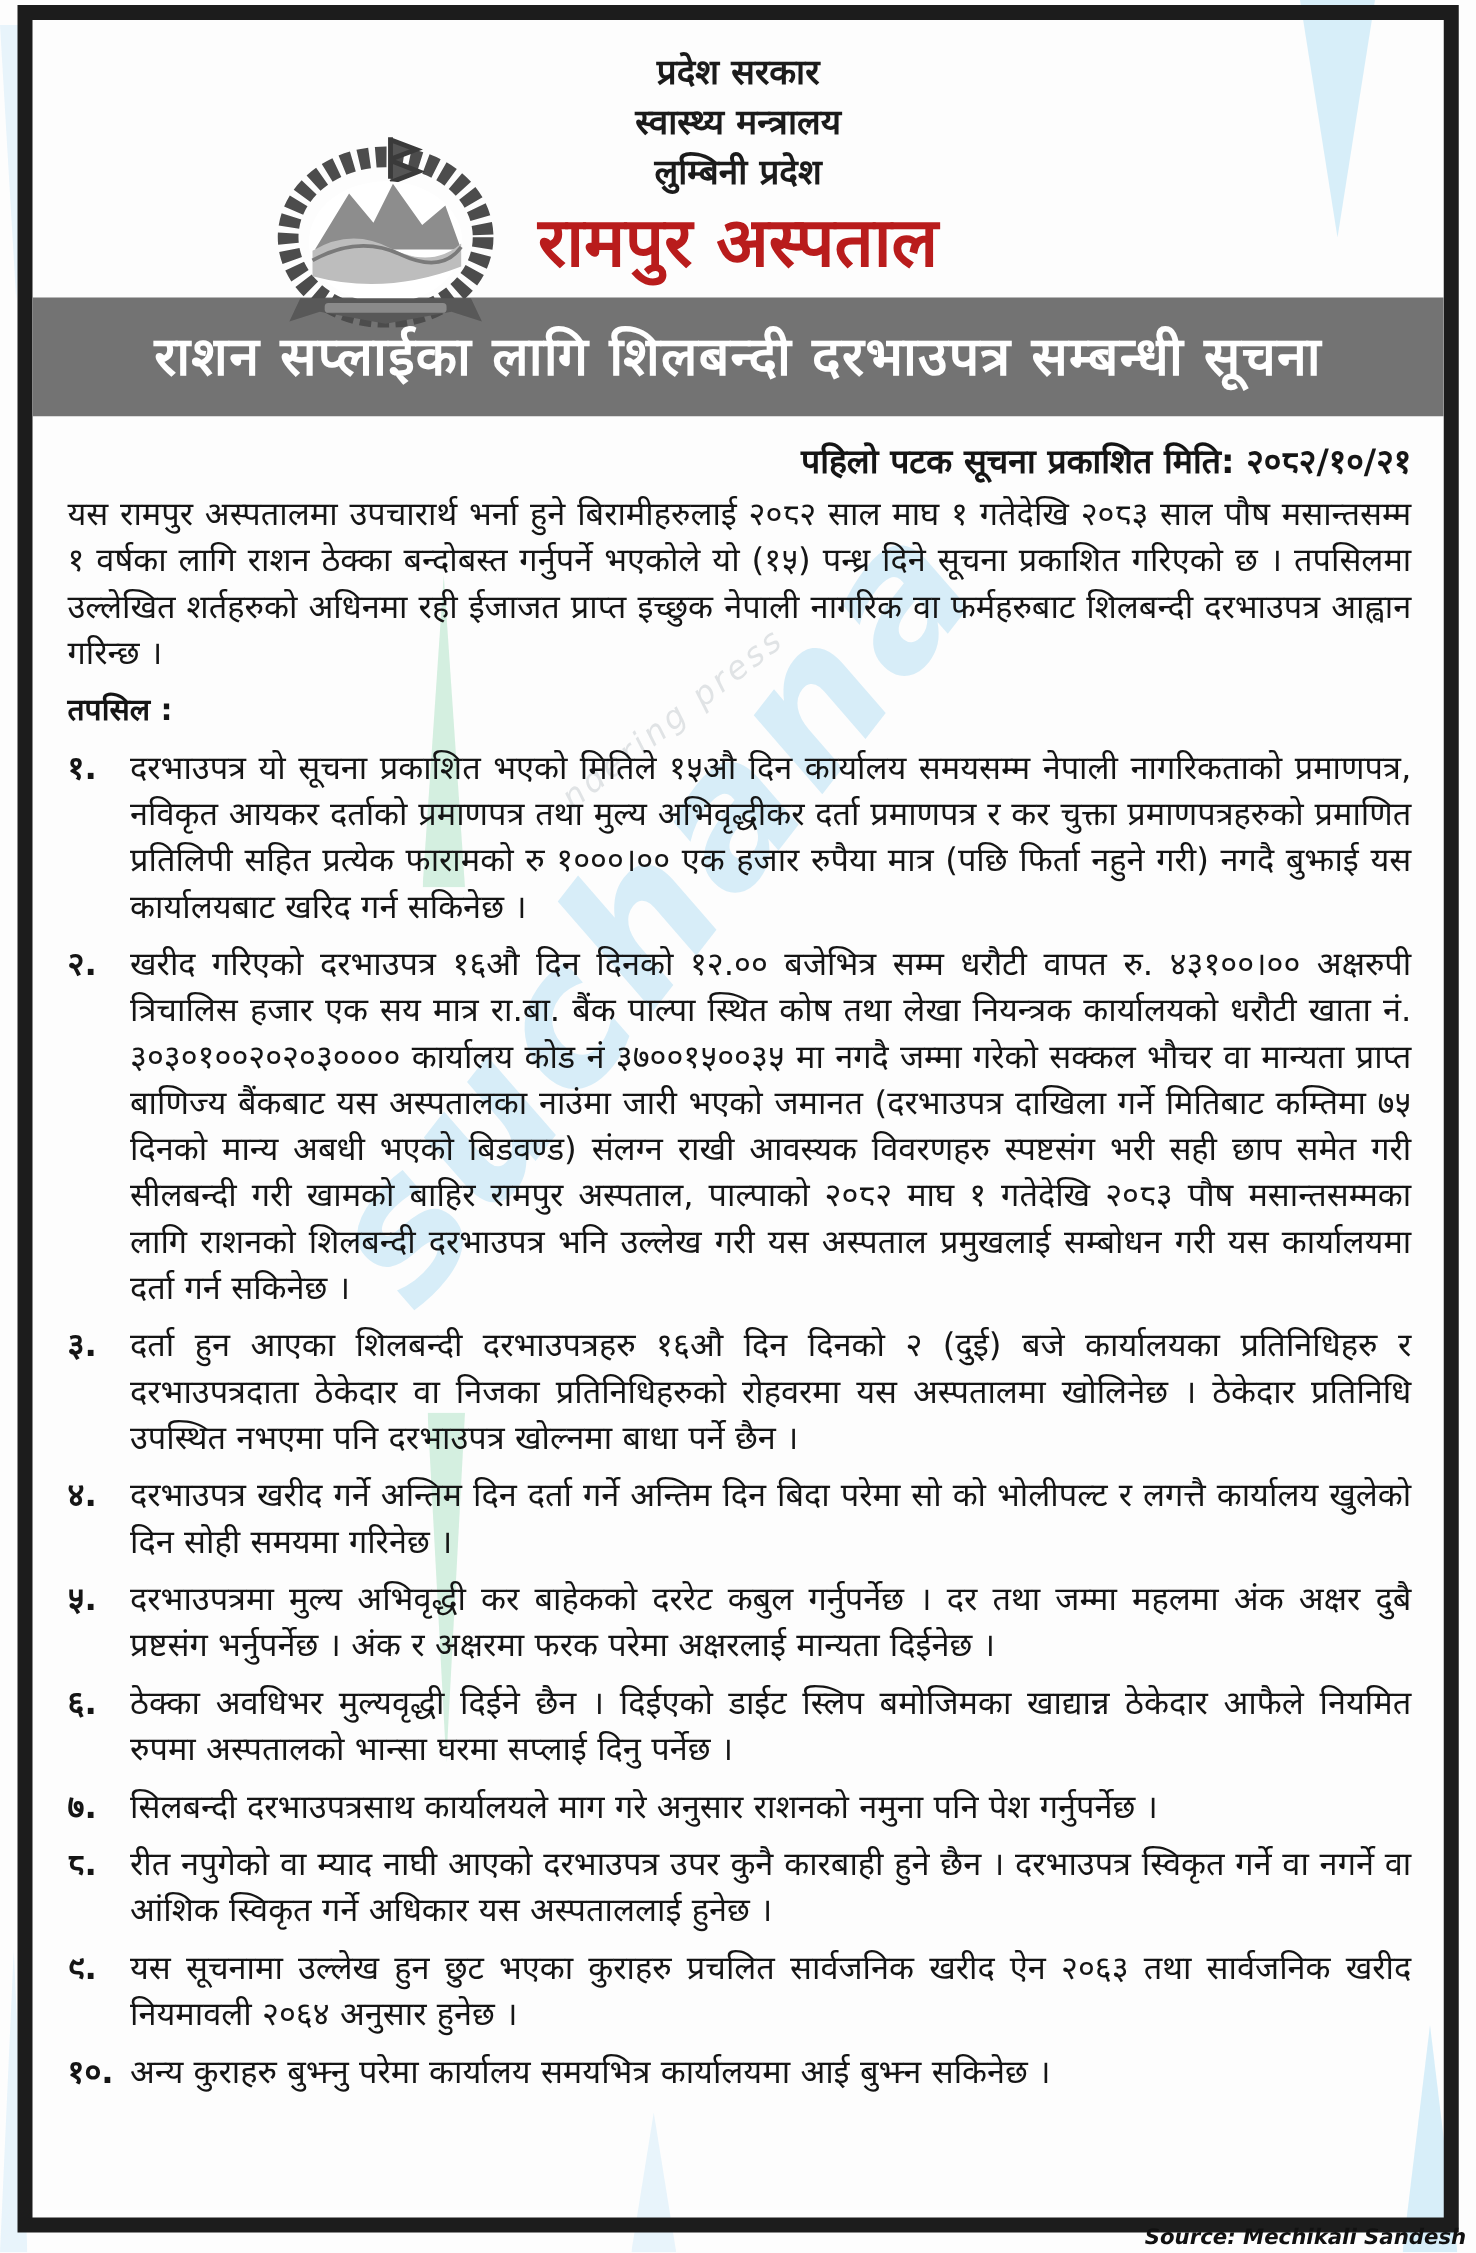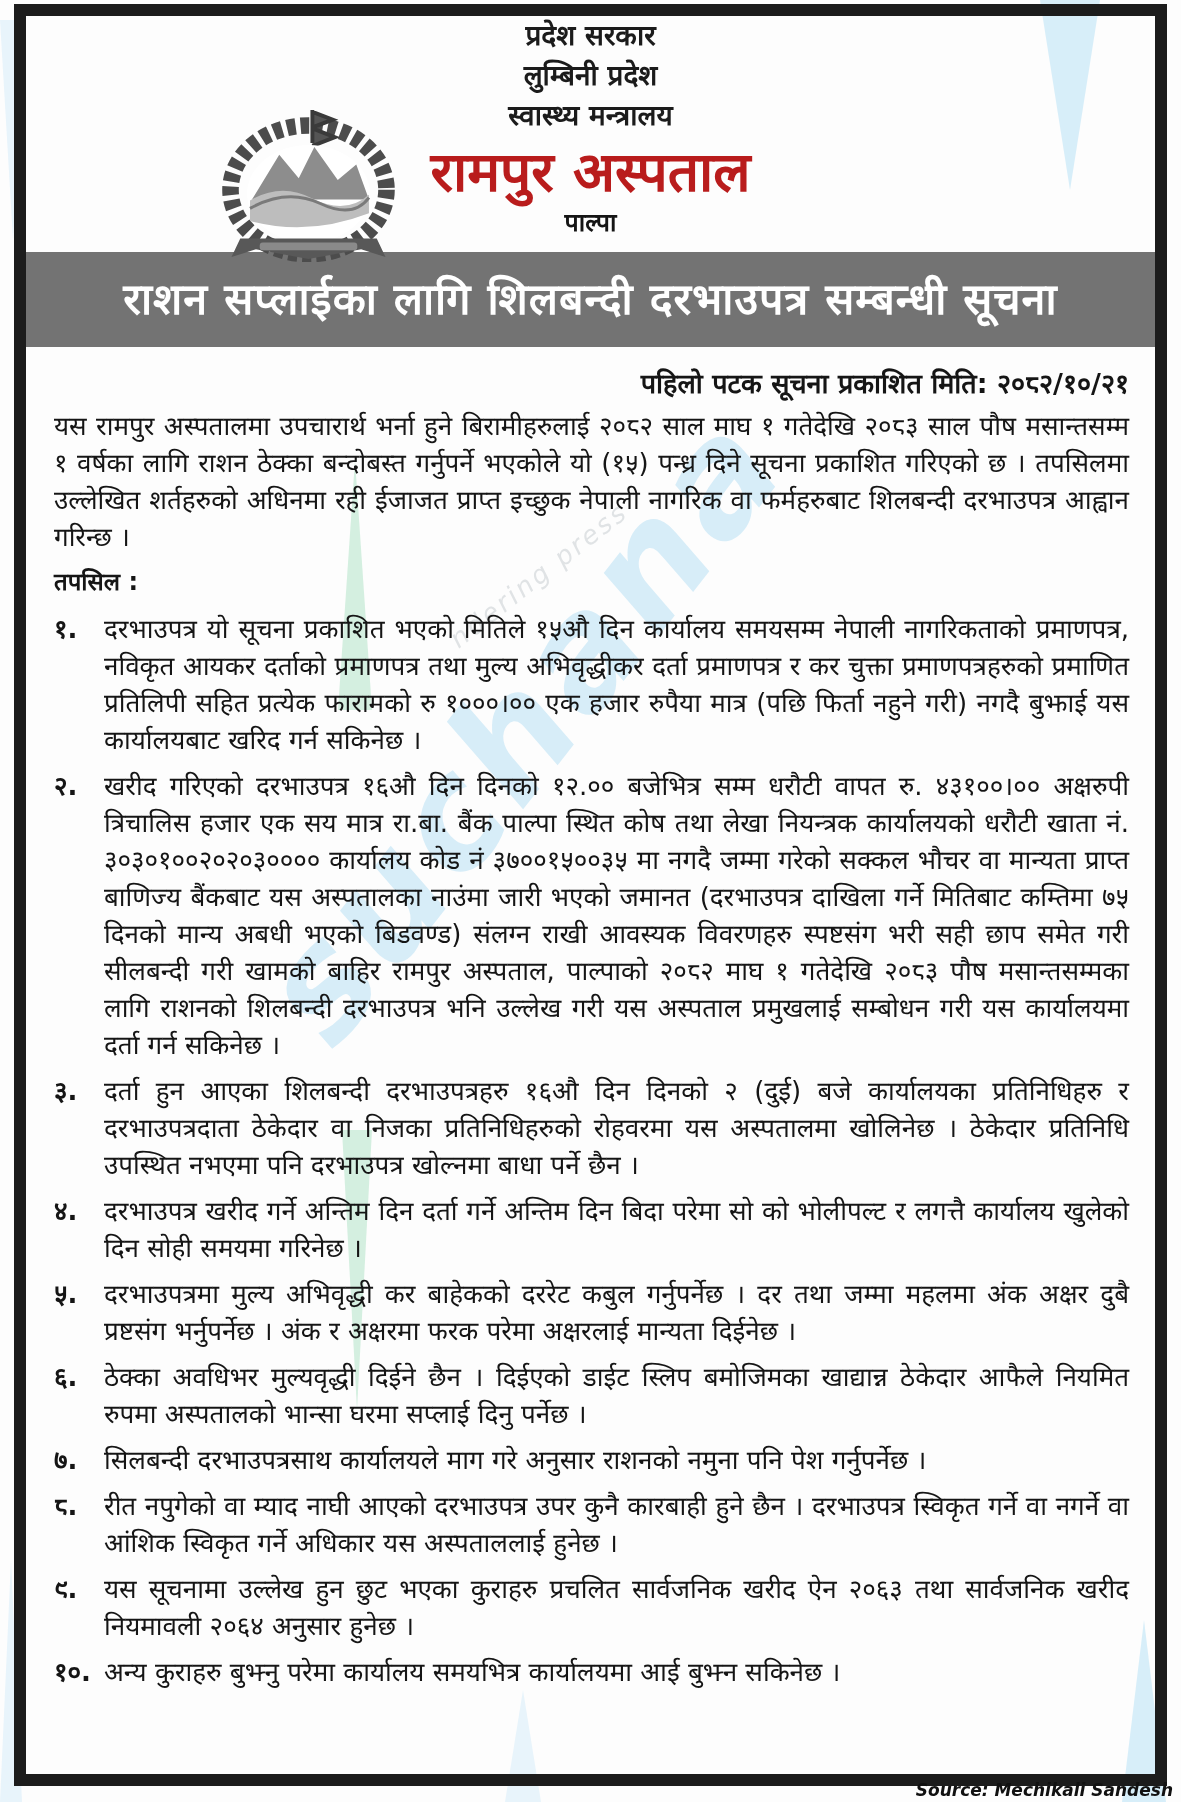--- a/index.html
+++ b/index.html
@@ -28,21 +28,21 @@
   .tri-down{clip-path:polygon(50% 100%,0 0,100% 0);}
   .tri-up{clip-path:polygon(50% 0,0 100%,100% 100%);}
   
   .frame{
     position:absolute;left:14px;top:4px;width:1153px;height:1782px;
     border:12px solid #1c1c1c;background:transparent;
     box-sizing:border-box;z-index:1;overflow:hidden;
   }
   .inner{position:relative;width:100%;height:100%;z-index:2;}
   
-  .header{text-align:center;position:relative;}
+  .header{text-align:center;padding-top:22px;position:relative;}
   .gov-line{font-size:28px;font-weight:bold;line-height:40px;color:#1b1b1b;}
   .hospital-name{font-size:55px;font-weight:bold;line-height:64px;margin-top:4px;color:#b91c1c;}
   .district{font-size:25px;font-weight:bold;line-height:34px;margin-top:2px;}
   .emblem{position:absolute;left:185px;top:88px;}
   
   .banner{
     margin-top:12px;background:#737373;color:#ffffff;
     text-align:center;font-size:43px;font-weight:bold;
     padding:16px 8px 20px 8px;letter-spacing:1px;
   }
@@ -75,24 +75,23 @@
 <div class="spike spike-green tri-down" style="left:342px;top:1130px;width:30px;height:280px;"></div>
 <div class="spike spike-blue tri-up" style="left:1122px;top:1620px;width:44px;height:182px;"></div>
 <div class="spike spike-blue-pale tri-up" style="left:505px;top:1690px;width:36px;height:112px;"></div>
 <div class="spike spike-blue-pale tri-up" style="left:0px;top:1560px;width:22px;height:242px;"></div>
 
 <div class="frame">
   <div class="inner">
 
     <div class="header">
       <div class="gov-line">प्रदेश सरकार</div>
+      <div class="gov-line">स्वास्थ्य मन्त्रालय</div>
       <div class="gov-line">लुम्बिनी प्रदेश</div>
-      <div class="gov-line">स्वास्थ्य मन्त्रालय</div>
       <div class="hospital-name">रामपुर अस्पताल</div>
-      <div class="district">पाल्पा</div>
 
       <div class="emblem">
         <svg width="195" height="158" viewBox="0 0 200 162">
           <ellipse cx="100" cy="88" rx="80" ry="66" fill="none" stroke="#4c4c4c" stroke-width="17" stroke-dasharray="9 5"></ellipse>
           <path d="M104 6 v34 M104 8 l21 8 -21 8 M104 25 l23 9 -23 9" stroke="#3a3a3a" stroke-width="4" fill="#555"></path>
           <ellipse cx="100" cy="92" rx="63" ry="50" fill="#ffffff"></ellipse>
           <path d="M42 98 L70 52 L90 76 L106 44 L130 78 L149 62 L162 98 Z" fill="#8d8d8d"></path>
           <path d="M40 99 Q72 80 104 97 Q138 114 162 93 L162 112 Q100 136 40 120 Z" fill="#bdbdbd"></path>
           <path d="M40 107 Q78 86 112 102 T162 96" stroke="#7a7a7a" fill="none" stroke-width="3"></path>
           <path d="M30 138 L170 138 L179 157 L154 149 L100 159 L46 149 L21 157 Z" fill="#585858"></path>

